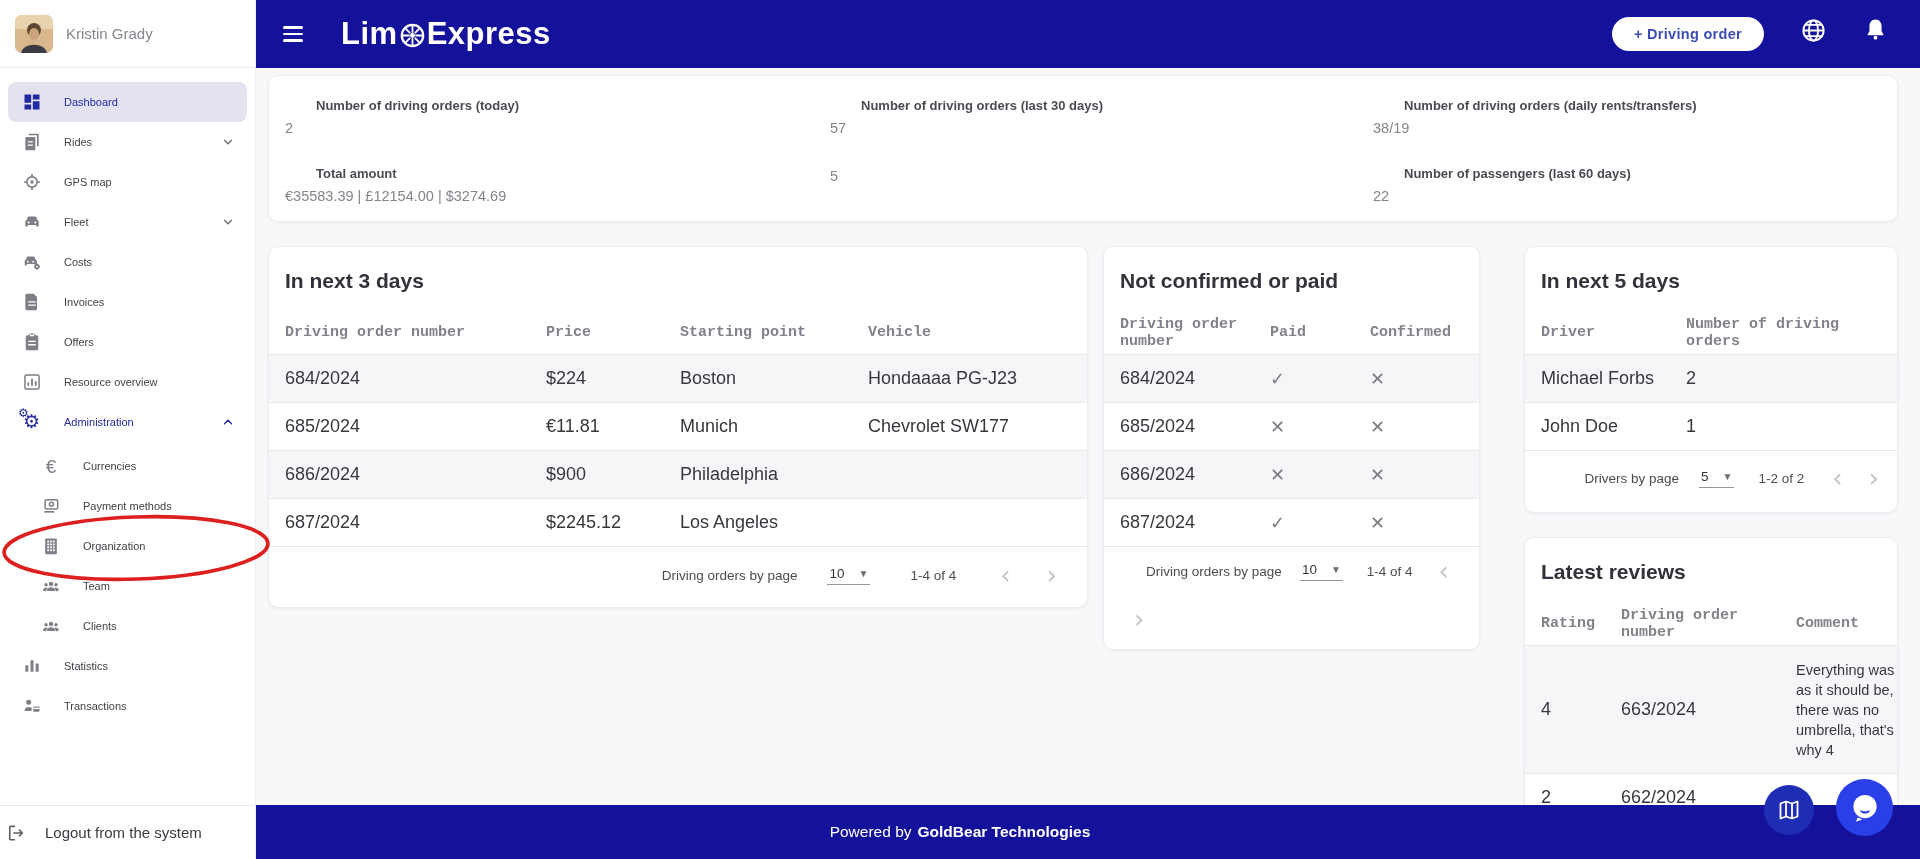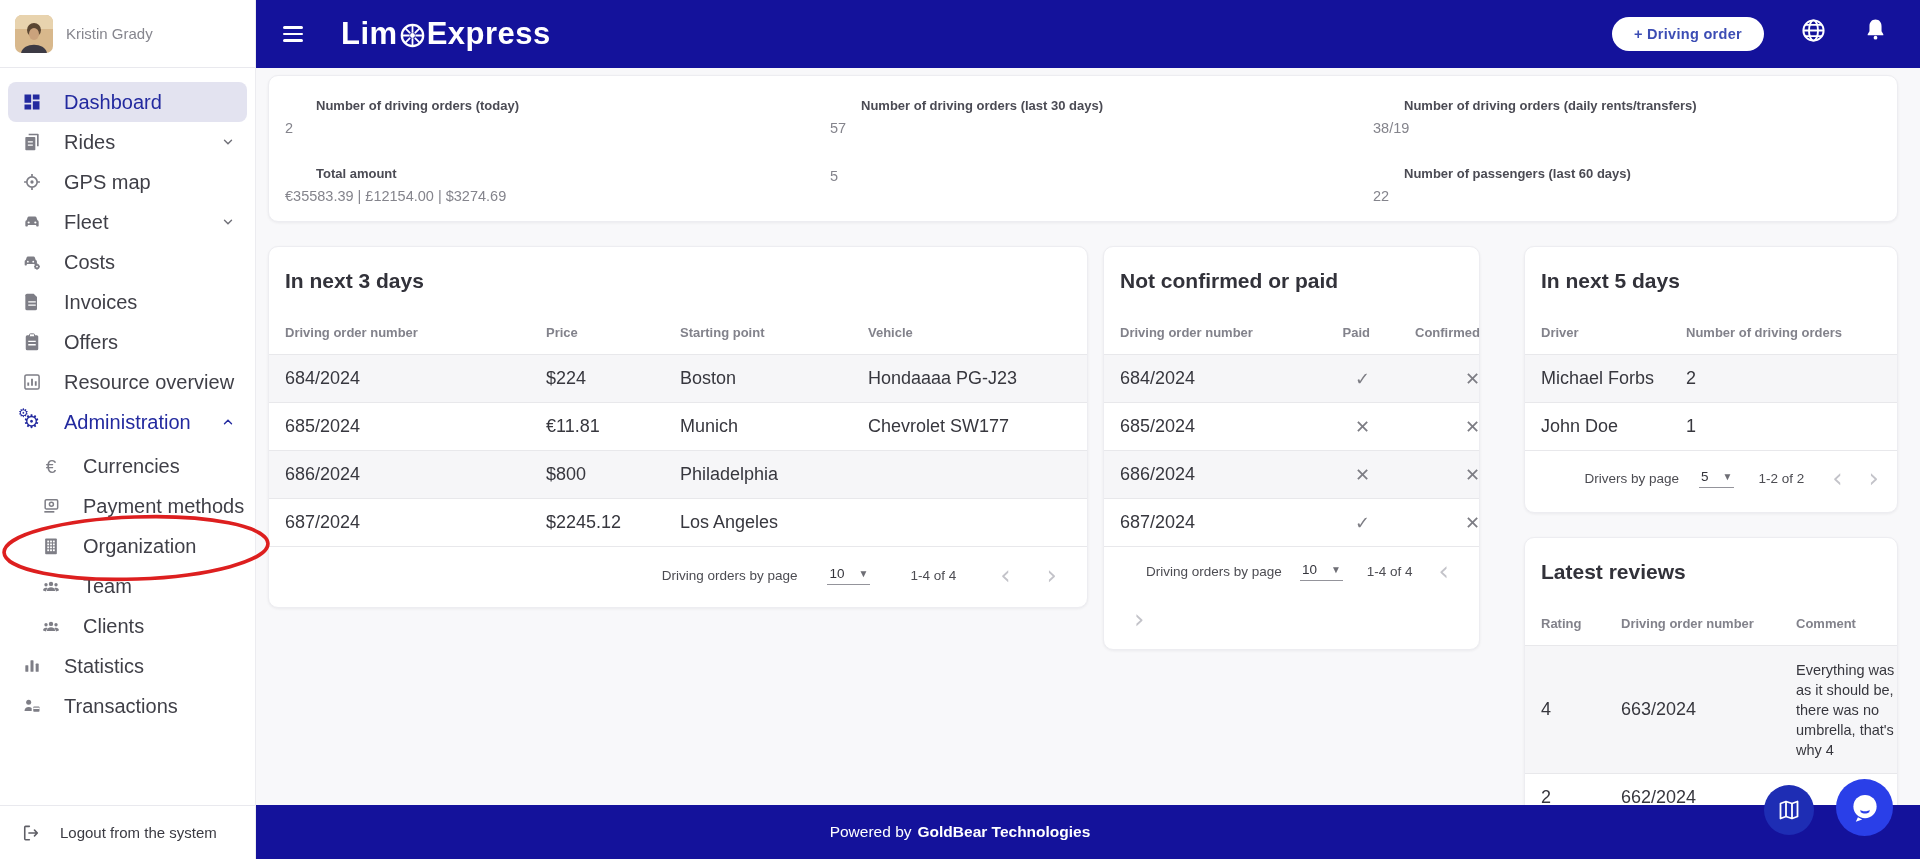--- a/index.html
+++ b/index.html
@@ -22,30 +22,30 @@
   .avatar { width:38px; height:38px; border-radius:7px; overflow:hidden; flex:0 0 auto; }
   .user-name { font-size:15px; color:#86868e; }
   .menu { padding:14px 8px 0 8px; }
   .nav-item {
     display:flex; align-items:center; height:40px;
     padding:0 12px; border-radius:8px; cursor:pointer;
   }
   .nav-item.sub { padding-left:31px; }
   .nav-item.first-sub { margin-top:4px; }
   .nav-icon { width:24px; display:flex; justify-content:center; align-items:center; margin-right:20px; color:#7e7e86; flex:0 0 auto; font-size:18px; line-height:1; }
-  .nav-label { font-size:20px; color:#3f3f47; white-space:nowrap; }
+  .nav-label { font-size:11px; color:#3f3f47; white-space:nowrap; }
   .nav-item.active { background:#e3e3f0; }
   .nav-item.active .nav-label, .nav-item.blue .nav-label { color:#232a9f; }
   .nav-item.active .nav-icon, .nav-item.blue .nav-icon { color:#232a9f; }
   .nav-chevron { margin-left:auto; display:flex; color:#6f6f77; }
   .nav-item.blue .nav-chevron { color:#232a9f; }
   .logout-row {
     position:absolute; left:0; bottom:0; width:100%; height:54px;
     border-top:1px solid #e9e9ee; display:flex; align-items:center;
-    gap:17px; padding-left:19px; cursor:pointer; background:#fff;
+    gap:17px; padding-left:4px; cursor:pointer; background:#fff;
   }
   .logout-label { font-size:15px; color:#3a3a42; }
   .gears { position:relative; width:22px; height:22px; color:#232a9f; }
   .gears .g1 { position:absolute; left:2px; top:1px; font-size:19px; }
   .gears .g2 { position:absolute; left:-3px; top:-4px; font-size:12px; }
   .euro-glyph { font-size:19px; color:#7e7e86; }
 
   
   .annotation { position:absolute; left:-2px; top:505px; z-index:30; pointer-events:none; }
 
@@ -75,25 +75,25 @@
   }
   .stats-card { left:12px; top:7px; width:1630px; height:147px; padding:20px 16px 0 16px;
     display:grid; grid-template-columns:545px 543px 1fr; grid-auto-rows:68px; }
   .stat-label { font-size:13px; font-weight:700; color:#4b4b54; line-height:20px;margin-left:31px; }
   .stat-value { font-size:14.5px; color:#84848c; line-height:24px; }
 
   .card-title { font-size:21px; color:#32323a; padding:22px 16px 0 16px; height:64px; }
 
   .thead, .trow { display:grid; align-items:center; }
   .thead { height:44px; border-bottom:1px solid #e8e8eb; }
-  .th { font-size:13px; font-weight:700; color:#82828b; }
+  .th { font-size:15px; font-weight:700; color:#82828b;font-family:Liberation Mono, monospace; }
   .trow { height:48px; border-bottom:1px solid #e8e8eb; }
   .trow.odd { background:#f6f6f8; }
   .td { font-size:18px; color:#37373e; }
-  .center { text-align:right; }
+  .center { text-align:left; }
   .boolcell { font-size:18px; color:#7d7d84; }
 
   .card-next3 { left:12px; top:178px; width:820px; height:362px; }
   .card-next3 .thead, .card-next3 .trow { grid-template-columns:261px 134px 188px 1fr; padding-left:16px; }
 
   .card-ncp { left:847px; top:178px; width:377px; height:404px; }
   .card-ncp .thead, .card-ncp .trow { grid-template-columns:150px 100px 110px; padding-left:16px; }
 
   .card-next5 { left:1268px; top:178px; width:374px; height:267px; }
   .card-next5 .thead, .card-next5 .trow { grid-template-columns:145px 1fr; padding-left:16px; }
@@ -430,21 +430,21 @@
         <span class="td">Hondaaaa PG-J23</span>
     </div>
     <div class="trow">
       <span class="td">685/2024</span>
         <span class="td">€11.81</span>
         <span class="td">Munich</span>
         <span class="td">Chevrolet SW177</span>
     </div>
     <div class="trow odd">
       <span class="td">686/2024</span>
-        <span class="td">$800</span>
+        <span class="td">$900</span>
         <span class="td">Philadelphia</span>
         <span class="td"></span>
     </div>
     <div class="trow">
       <span class="td">687/2024</span>
         <span class="td">$2245.12</span>
         <span class="td">Los Angeles</span>
         <span class="td"></span>
     </div>
     <div class="pagination">

